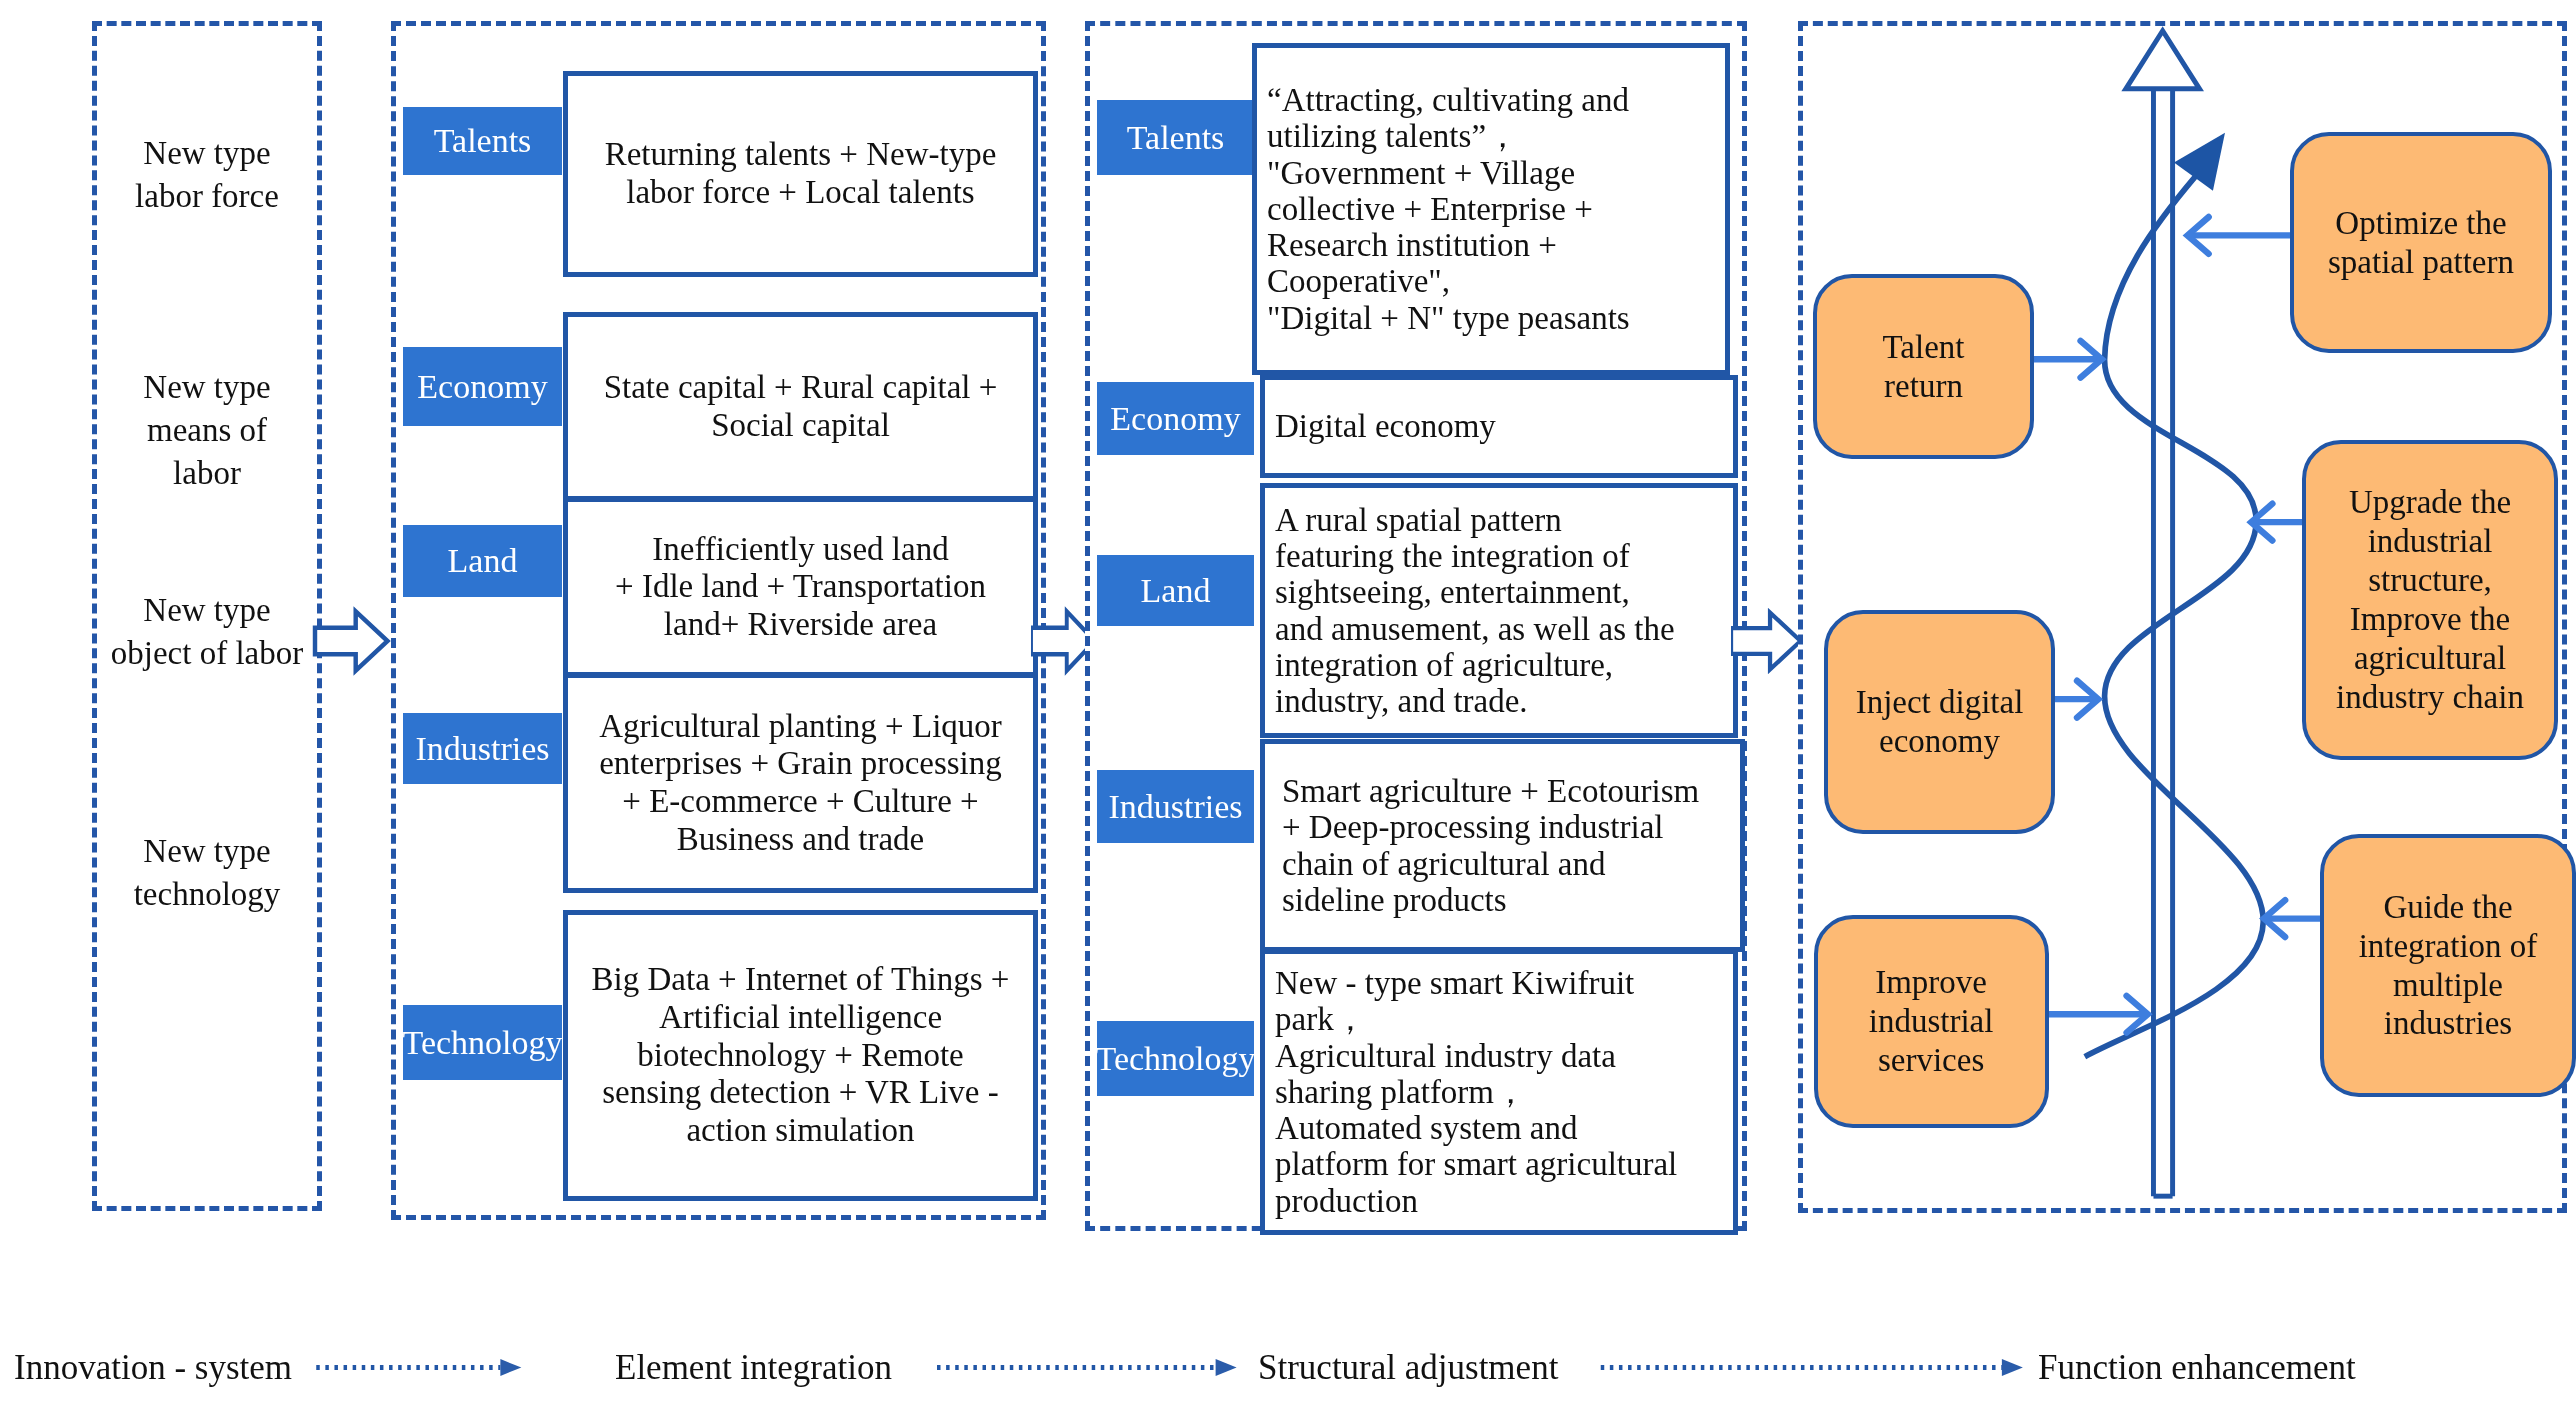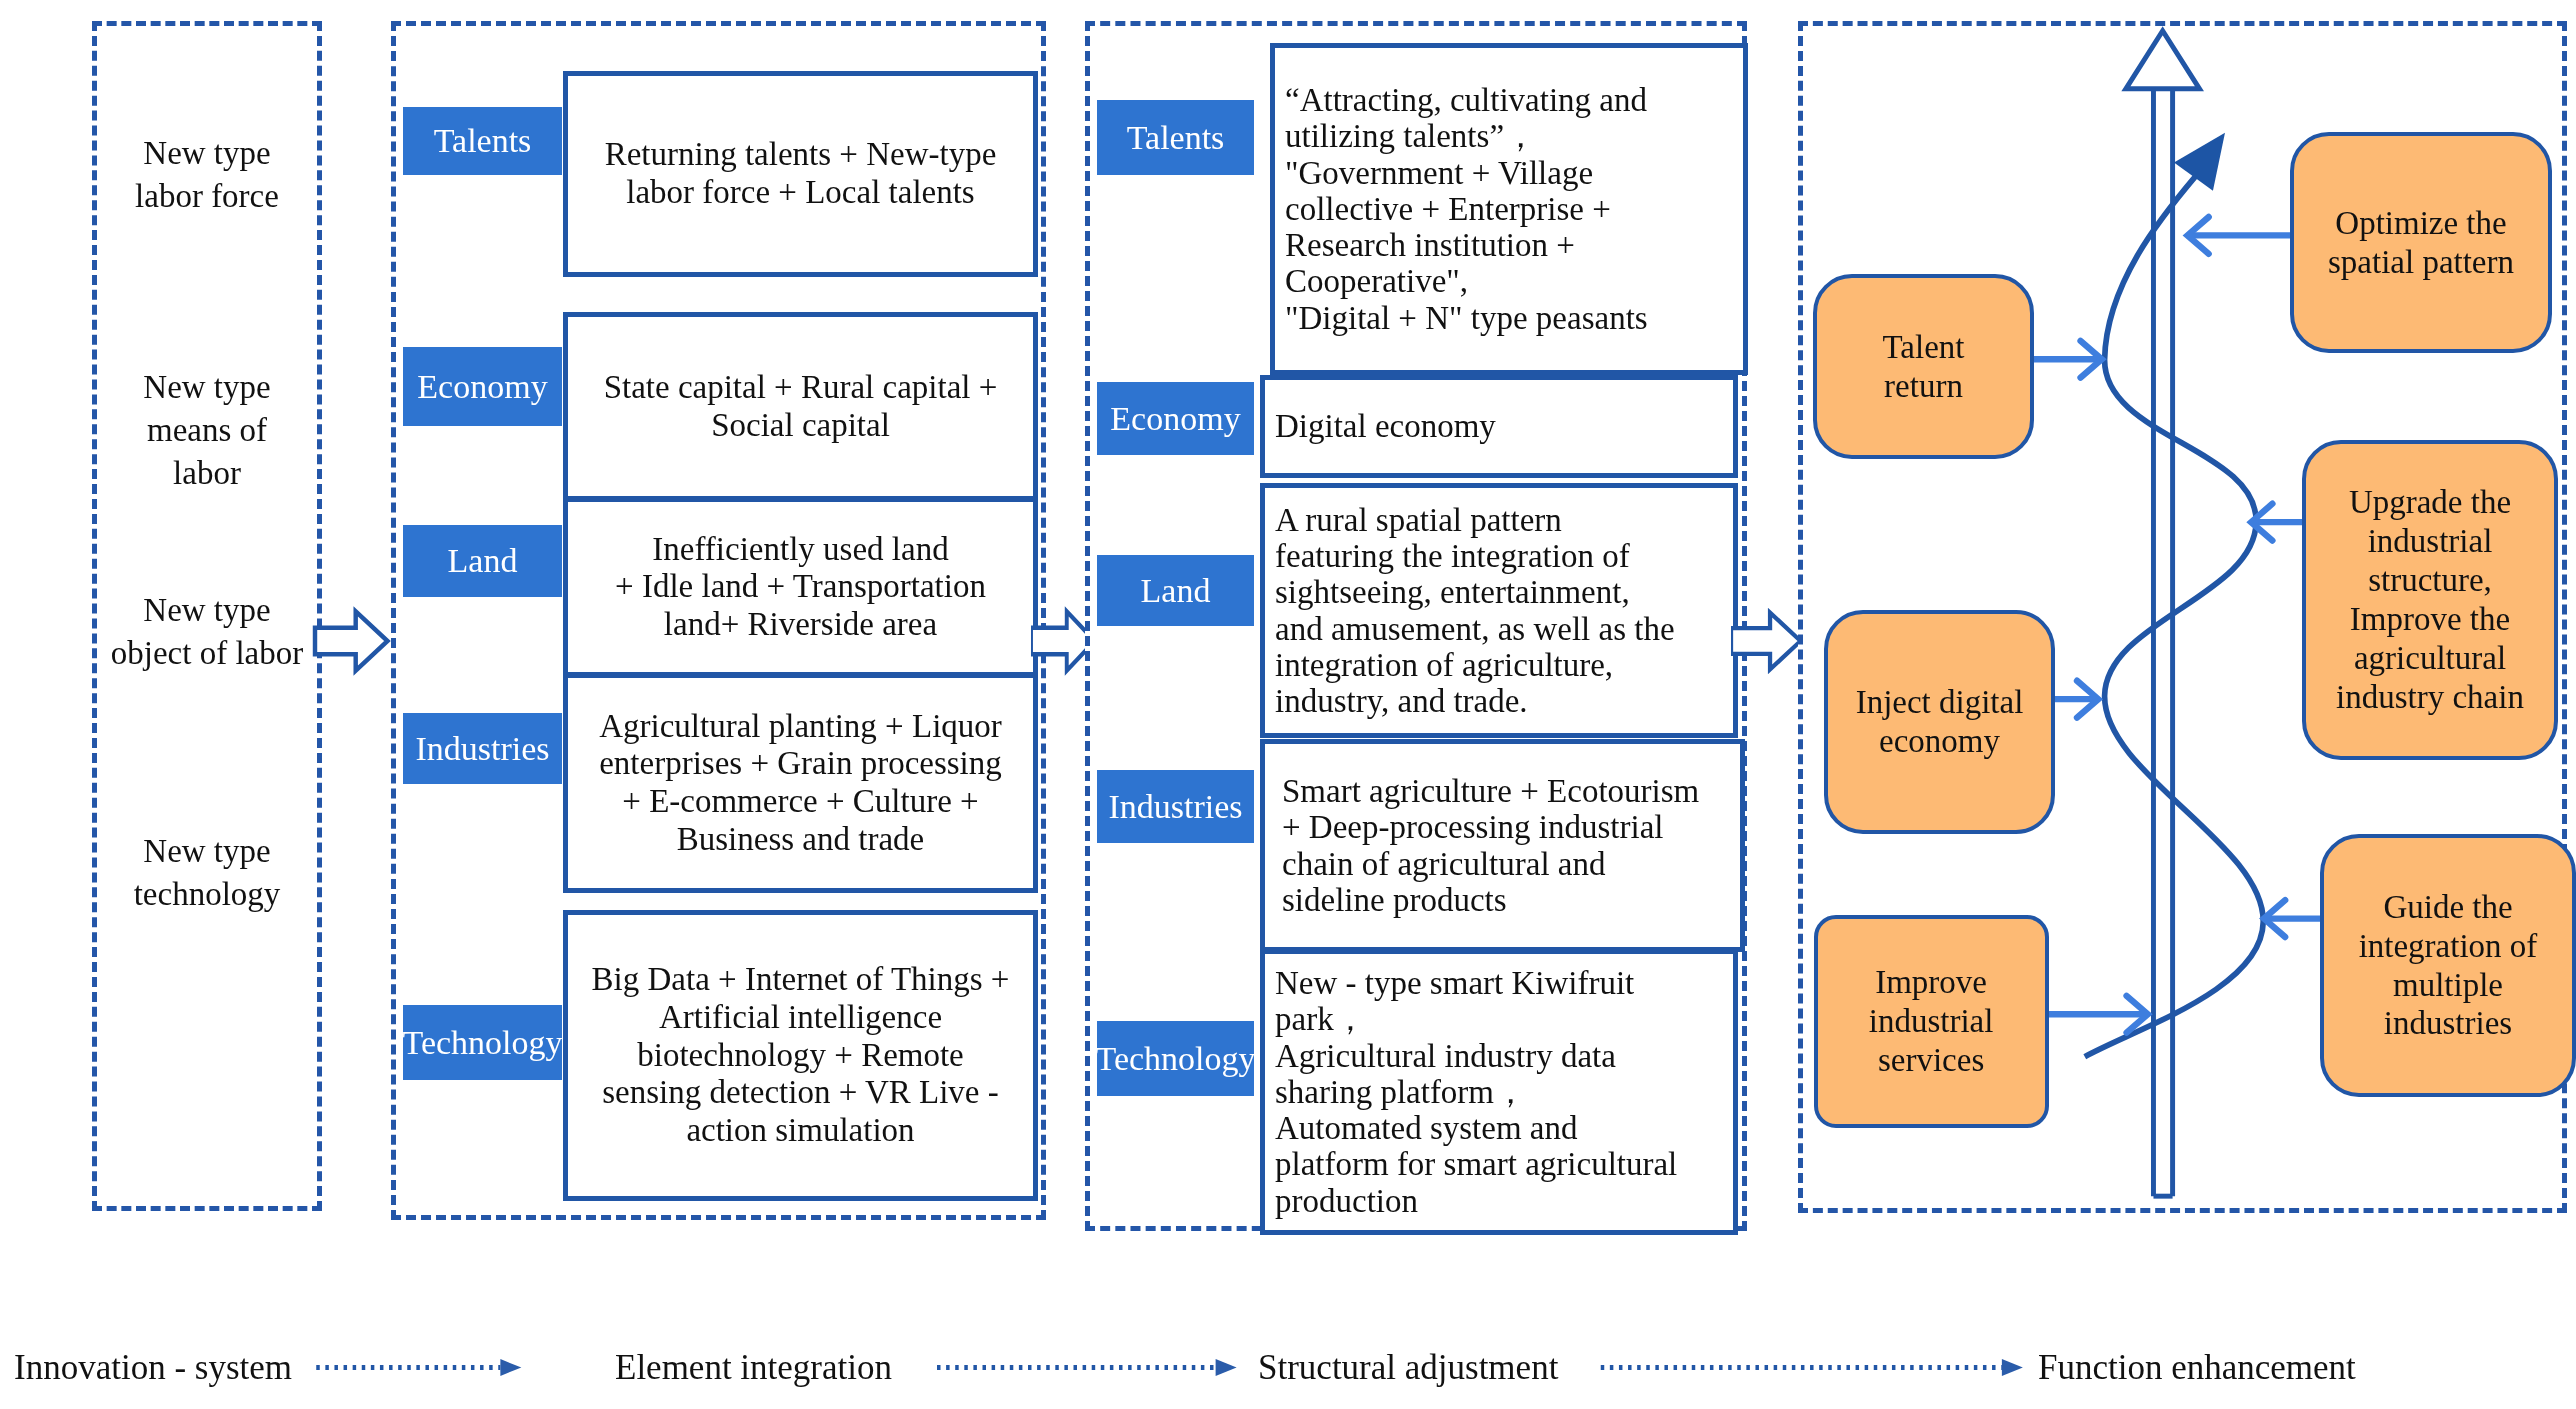--- a/index.html
+++ b/index.html
@@ -78,21 +78,21 @@
 action simulation</div>
     </div>
   </div>
 
   <svg class="abs" style="left:1031px;top:604px;" width="65" height="74" viewBox="0 0 100 100" preserveAspectRatio="none">
     <polygon points="0,32 55,32 55,10 98,50 55,90 55,68 0,68" fill="#ffffff" stroke="#2156a6" stroke-width="6" stroke-linejoin="miter"></polygon>
   </svg>
 
   <div class="panel" style="left:1085px;top:21px;width:652px;height:1200px;">
     <div class="lbl" style="left:7px;top:74px;width:157px;height:75px;">Talents</div>
-    <div class="wbox left" style="left:180px;top:17px;width:468px;height:322px;">
+    <div class="wbox left" style="left:162px;top:17px;width:468px;height:322px;">
       <div class="txt">“Attracting, cultivating and
 utilizing talents”，
 "Government + Village
 collective + Enterprise +
 Research institution +
 Cooperative",
 "Digital + N" type peasants</div>
     </div>
 
     <div class="lbl" style="left:7px;top:356px;width:157px;height:73px;">Economy</div>
@@ -172,21 +172,21 @@
     </svg>
 
     <div class="rbox" style="left:10px;top:248px;width:213px;height:177px;">
       <div class="txt">Talent
 return</div>
     </div>
     <div class="rbox" style="left:21px;top:584px;width:223px;height:216px;">
       <div class="txt">Inject digital
 economy</div>
     </div>
-    <div class="rbox" style="left:10.6px;top:889px;width:227px;height:205px;border-radius:22px;">
+    <div class="rbox" style="left:10.6px;top:889px;width:227px;height:205px;">
       <div class="txt">Improve
 industrial
 services</div>
     </div>
 
     <div class="rbox" style="left:487px;top:106px;width:254px;height:213px;">
       <div class="txt">Optimize the
 spatial pattern</div>
     </div>
     <div class="rbox" style="left:499px;top:414px;width:248px;height:312px;">

